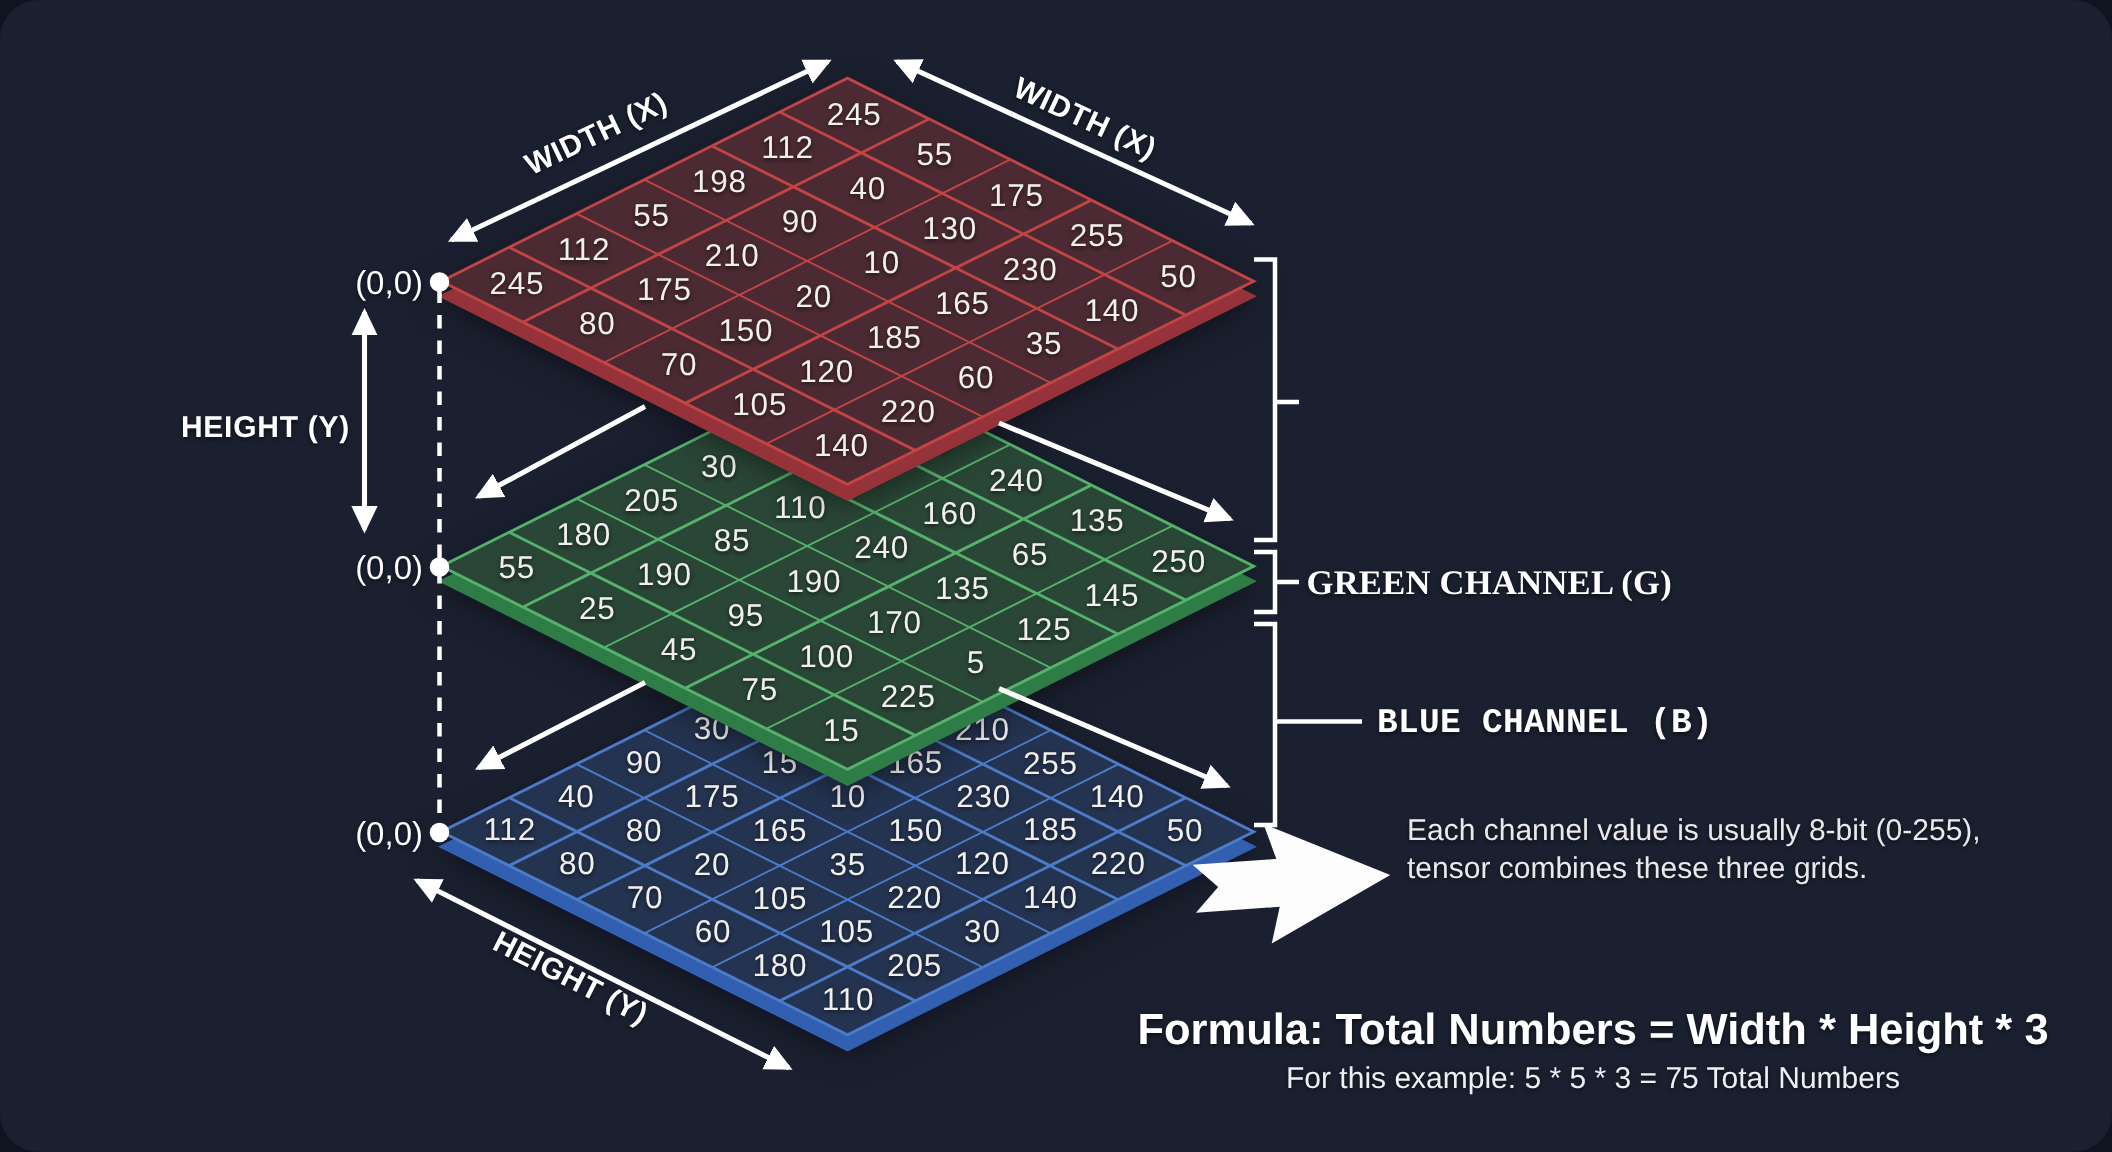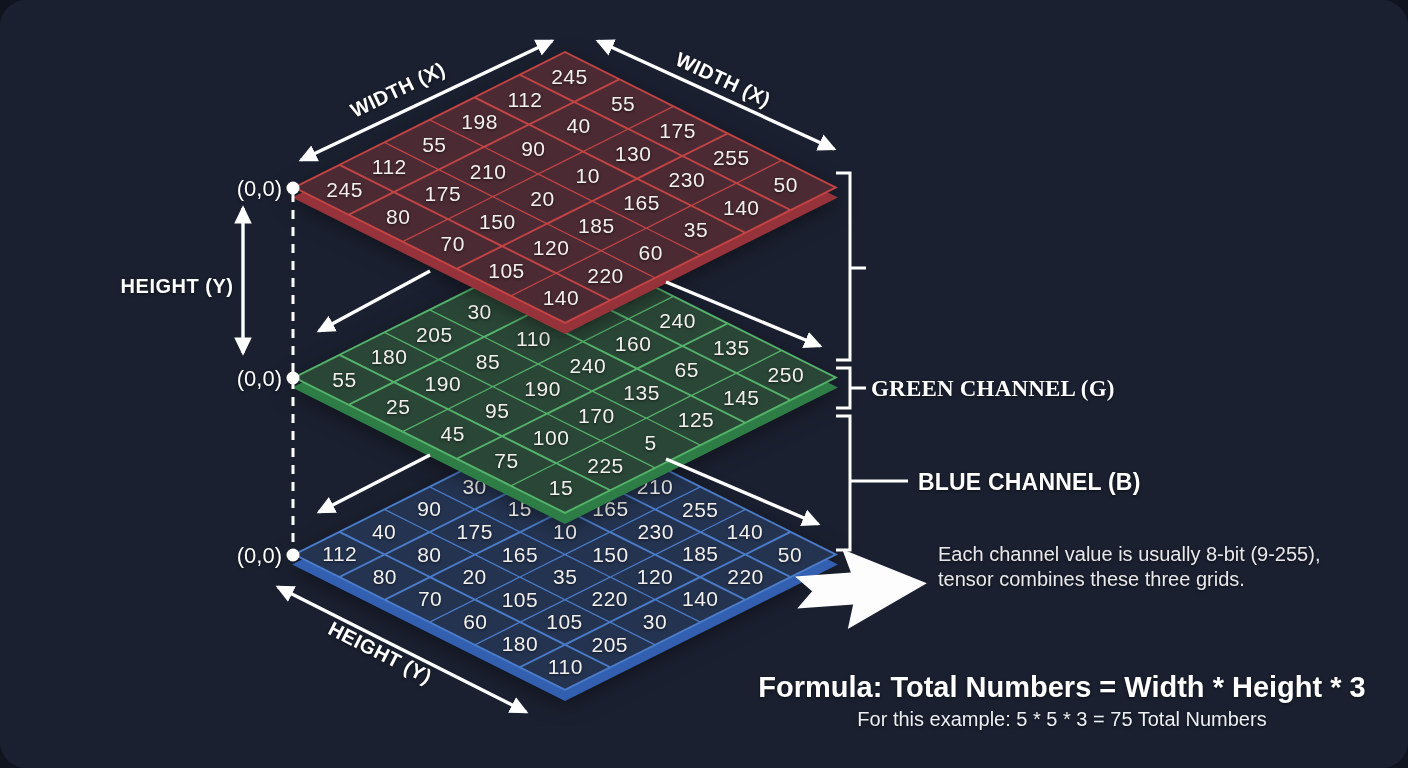--- a/index.html
+++ b/index.html
@@ -375,22 +375,22 @@
   <div class="lbl axis rot" style="left:398px;top:90px;transform:translate(-50%,-50%) rotate(-25.5deg);">WIDTH (X)</div>
   <div class="lbl axis rot" style="left:723px;top:80px;transform:translate(-50%,-50%) rotate(25deg);">WIDTH (X)</div>
   <div class="lbl axis rot" style="left:177px;top:286px;">HEIGHT (Y)</div>
   <div class="lbl axis rot" style="left:380px;top:653px;transform:translate(-50%,-50%) rotate(27deg);">HEIGHT (Y)</div>
 
   <div class="lbl origin" style="left:202px;top:176px;">(0,0)</div>
   <div class="lbl origin" style="left:202px;top:366px;">(0,0)</div>
   <div class="lbl origin" style="left:202px;top:543px;">(0,0)</div>
 
   <div class="lbl channel" style="left:871px;top:376px;font-family:Liberation Serif, serif;">GREEN CHANNEL (G)</div>
-  <div class="lbl channel" style="left:918px;top:469px;">BLUE CHANNEL (B)</div>
+  <div class="lbl channel" style="left:918px;top:469px;font-family:Liberation Mono, monospace;">BLUE CHANNEL (B)</div>
 
   <div class="lbl note" style="left:938px;top:542px;">
-    <div>Each channel value is usually 8-bit (9-255),</div>
+    <div>Each channel value is usually 8-bit (0-255),</div>
     <div>tensor combines these three grids.</div>
   </div>
 
   <div class="lbl formula-main" style="left:1062px;top:671px;">Formula: Total Numbers = Width * Height * 3</div>
   <div class="lbl formula-sub" style="left:1062px;top:708px;">For this example: 5 * 5 * 3 = 75 Total Numbers</div>
 </div>
 
 </body></html>

